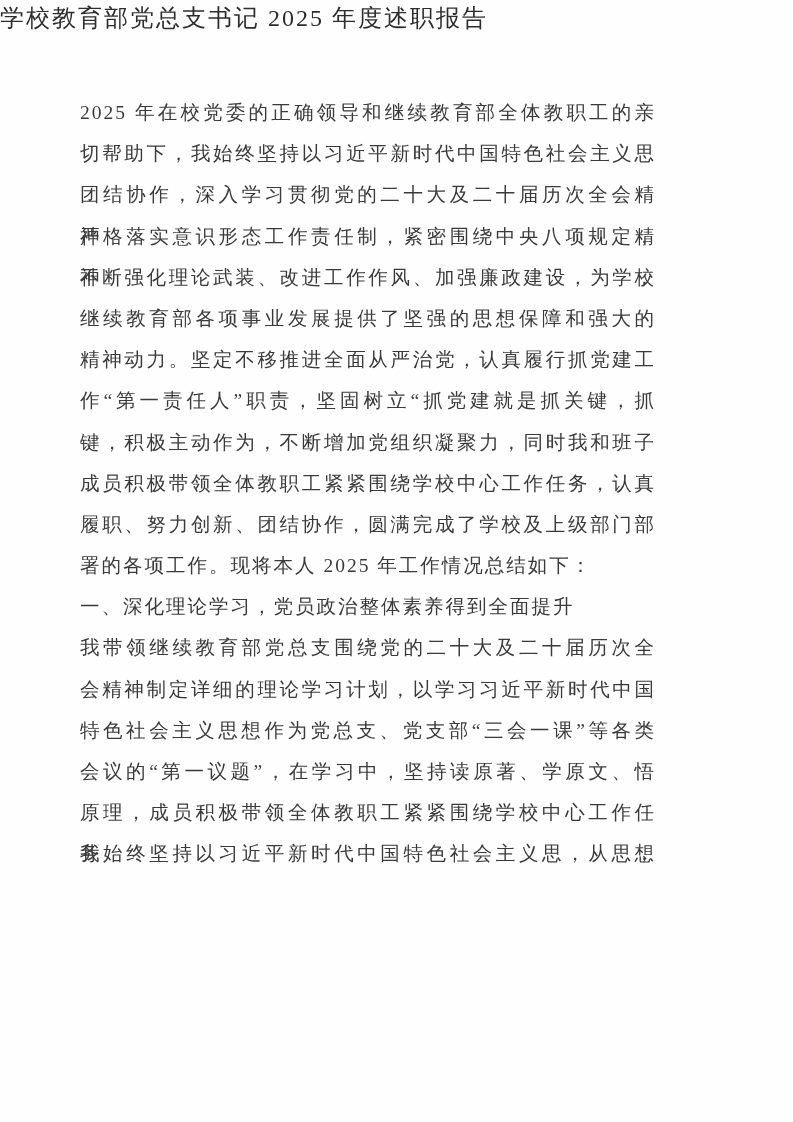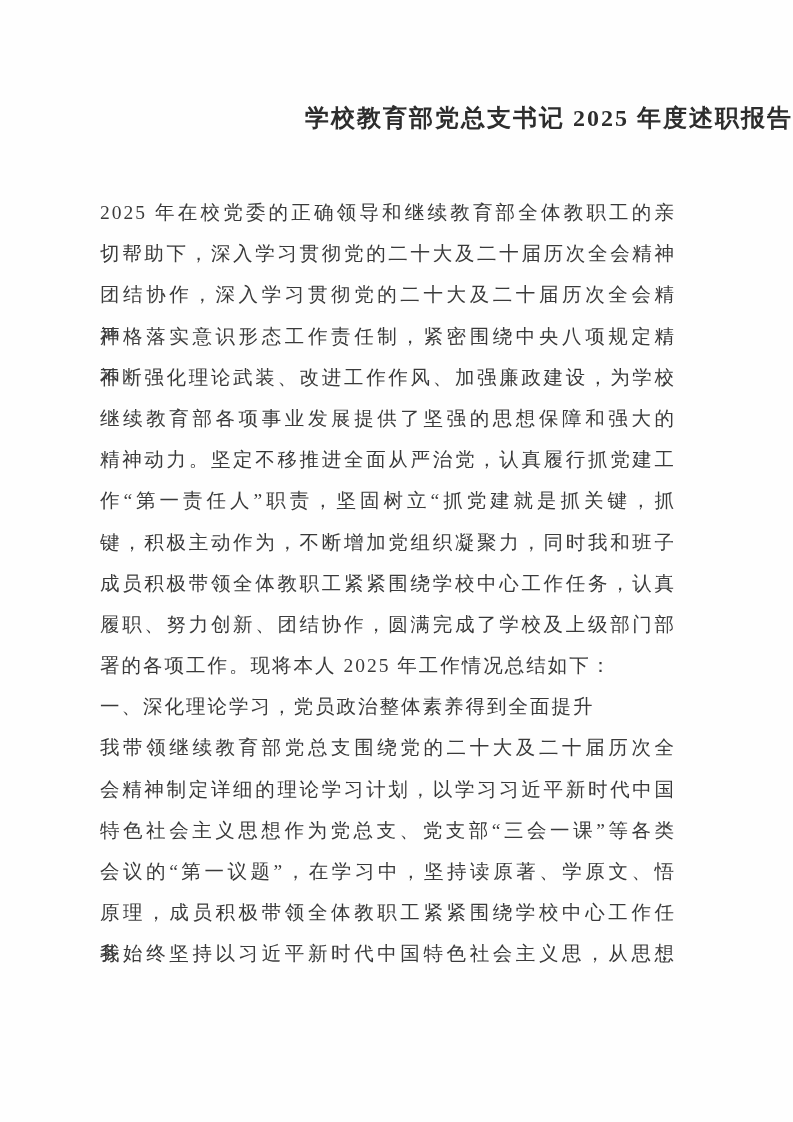--- a/index.html
+++ b/index.html
@@ -11,31 +11,30 @@
     position: relative;
     width: 793px;
     height: 1122px;
     background: #fefefe;
     overflow: hidden;
     font-family: "Liberation Serif", "DejaVu Serif", serif;
     box-sizing: border-box;
   }
   .title {
     margin: 0;
-    padding-top: 100px;
-    text-align: right;
+    text-align: left;
     font-size: 24px;
-    font-weight: 700;
+    font-weight: 400;
     letter-spacing: 2px;
     color: #2d2d2d;
     line-height: 36px;
   }
   .doc-body {
     margin-top: 56px;
-    margin-left: 100px;
+    margin-left: 80px;
     width: 576px;
   }
   .line {
     font-size: 19.5px;
     line-height: 41.2px;
     height: 41.2px;
     letter-spacing: 2px;
     color: #3a3a3a;
     text-align: justify;
     text-align-last: left;
@@ -46,21 +45,21 @@
     text-align-last: justify;
   }
 </style>
 </head>
 <body>
 
 <div class="page">
   <h1 class="title">学校教育部党总支书记 2025 年度述职报告</h1>
   <div class="doc-body">
       <div class="line fill">2025 年在校党委的正确领导和继续教育部全体教职工的亲</div>
-      <div class="line fill">切帮助下，深入学习贯彻党的二十大及二十届历次全会精神</div>
+      <div class="line fill">切帮助下，我始终坚持以习近平新时代中国特色社会主义思</div>
       <div class="line fill">团结协作，深入学习贯彻党的二十大及二十届历次全会精神，</div>
       <div class="line fill">严格落实意识形态工作责任制，紧密围绕中央八项规定精神，</div>
       <div class="line fill">不断强化理论武装、改进工作作风、加强廉政建设，为学校</div>
       <div class="line fill">继续教育部各项事业发展提供了坚强的思想保障和强大的</div>
       <div class="line fill">精神动力。坚定不移推进全面从严治党，认真履行抓党建工</div>
       <div class="line fill">作“第一责任人”职责，坚固树立“抓党建就是抓关键，抓</div>
       <div class="line fill">键，积极主动作为，不断增加党组织凝聚力，同时我和班子</div>
       <div class="line fill">成员积极带领全体教职工紧紧围绕学校中心工作任务，认真</div>
       <div class="line fill">履职、努力创新、团结协作，圆满完成了学校及上级部门部</div>
       <div class="line">署的各项工作。现将本人 2025 年工作情况总结如下：</div>

